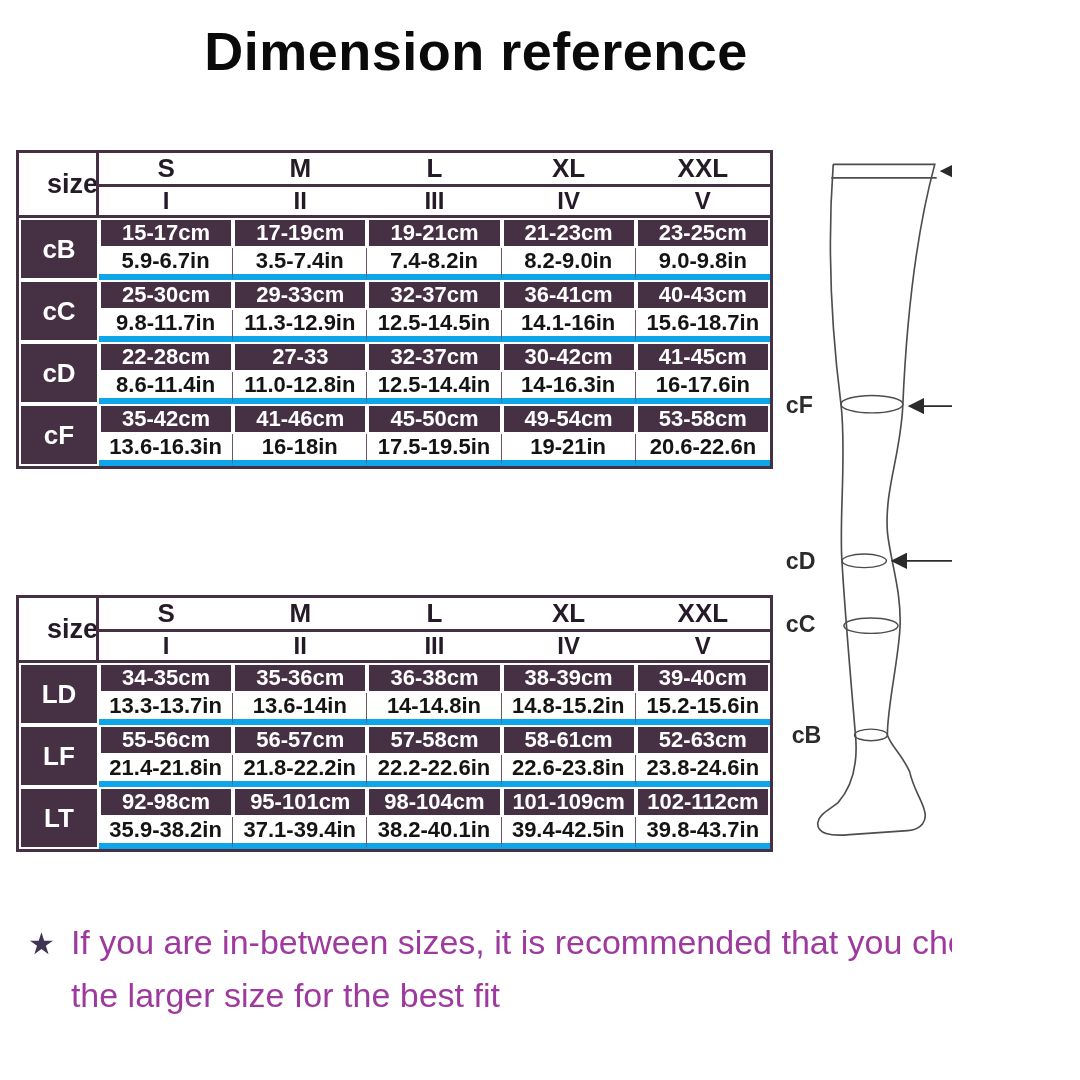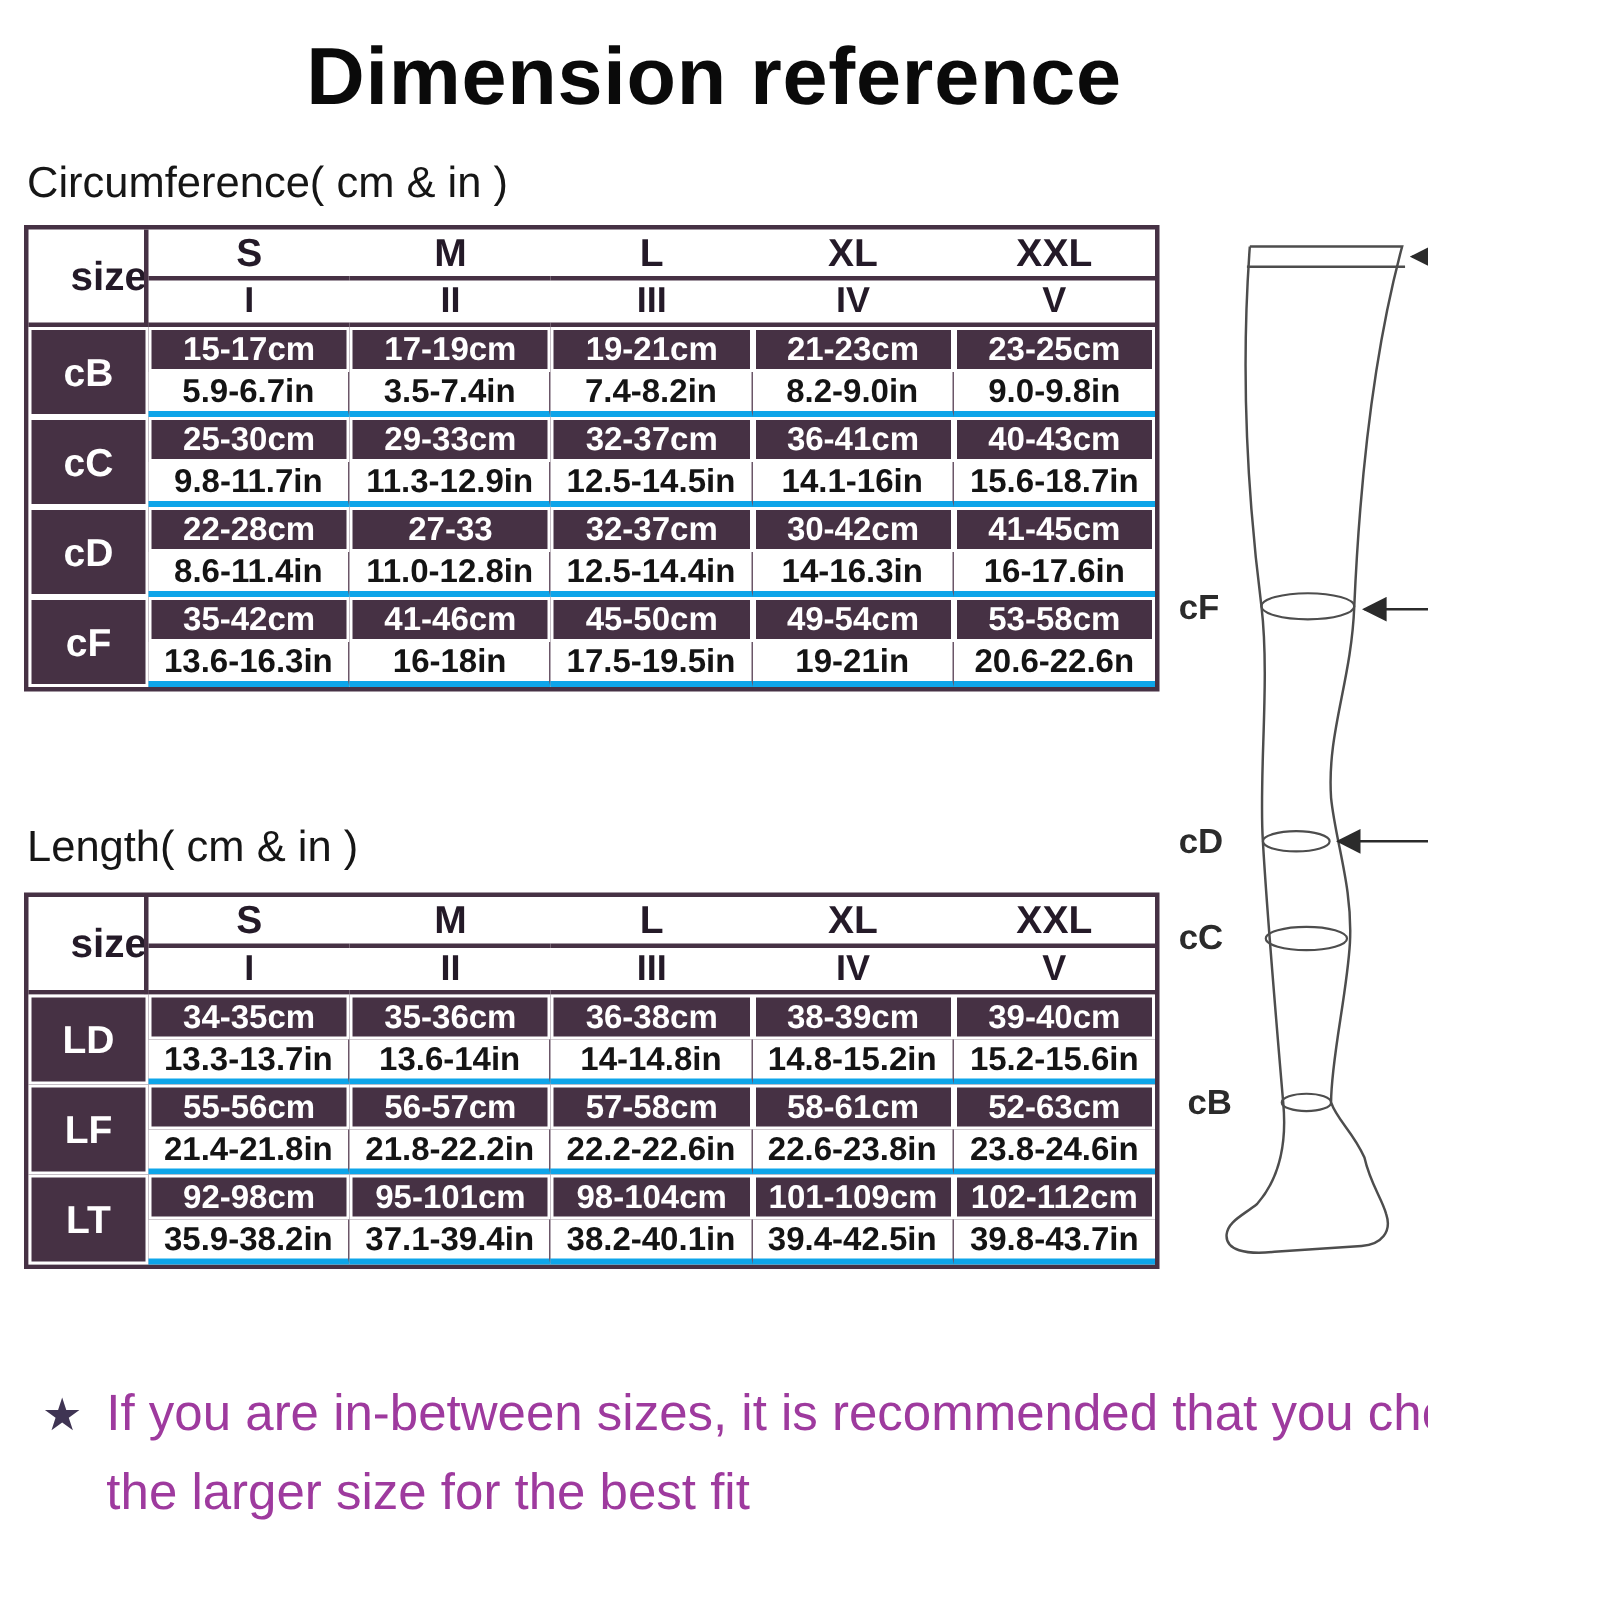--- a/index.html
+++ b/index.html
@@ -42,21 +42,21 @@
   td.lbl {
     background: #463144; color: #fff; font-weight: 700; font-size: 26px;
     border: 2px solid #fff;
   }
   td.cmv {
     background: #463144; color: #fff; font-weight: 600; font-size: 22px;
     height: 28px; border: 2px solid #fff; margin-top: 44px;
   }
   td.inv {
     color: #141414; font-weight: 600; font-size: 22px; height: 30px;
-    border-bottom: 4px solid #0ea5e9; border-right: 1px solid #6b5668;
+    border-bottom: 6px solid #0ea5e9; border-right: 1px solid #6b5668;
   }
   td.inv:last-child { border-right: none; }
 
   .leg-svg { position: absolute; left: 778px; top: 145px; width: 300px; height: 706px; }
   .leg-svg text { font-family: "Liberation Sans", sans-serif; fill: #2b2b2b; font-size: 24px; font-weight: 600; }
   .leg-svg text.meas { font-style: italic; font-family: "Liberation Serif", serif; font-size: 25px; }
 
   .note {
     position: absolute; left: 28px; top: 916px; width: 1024px;
     display: flex; gap: 16px; align-items: flex-start;
@@ -64,21 +64,20 @@
   .star { font-size: 30px; color: #3f3453; line-height: 1.5; margin-top: 5px; flex: 0 0 auto; }
   .note-text { font-size: 34px; color: #9e3a9e; line-height: 1.55; max-width: 955px; }
 </style>
 </head>
 <body>
 
 <div class="page">
 
   <div class="title">Dimension reference</div>
 
-  <div class="section-label" id="circ-label">Circumference( cm &amp; in )</div>
 
   <table class="dim-table" id="circ-table">
     <colgroup>
         <col class="c0">
         <col span="5">
       </colgroup>
     <thead>
       <tr>
         <th class="size-h" rowspan="2">size</th>
         <th class="col-h">S</th>
@@ -152,21 +151,20 @@
       <tr>
         <td class="inv">13.6-16.3in</td>
         <td class="inv">16-18in</td>
         <td class="inv">17.5-19.5in</td>
         <td class="inv">19-21in</td>
         <td class="inv">20.6-22.6n</td>
       </tr>
     </tbody>
   </table>
 
-  <div class="section-label" id="len-label">Length( cm &amp; in )</div>
 
   <table class="dim-table" id="len-table">
     <colgroup>
         <col class="c0">
         <col span="5">
       </colgroup>
     <thead>
       <tr>
         <th class="size-h" rowspan="2">size</th>
         <th class="col-h">S</th>

